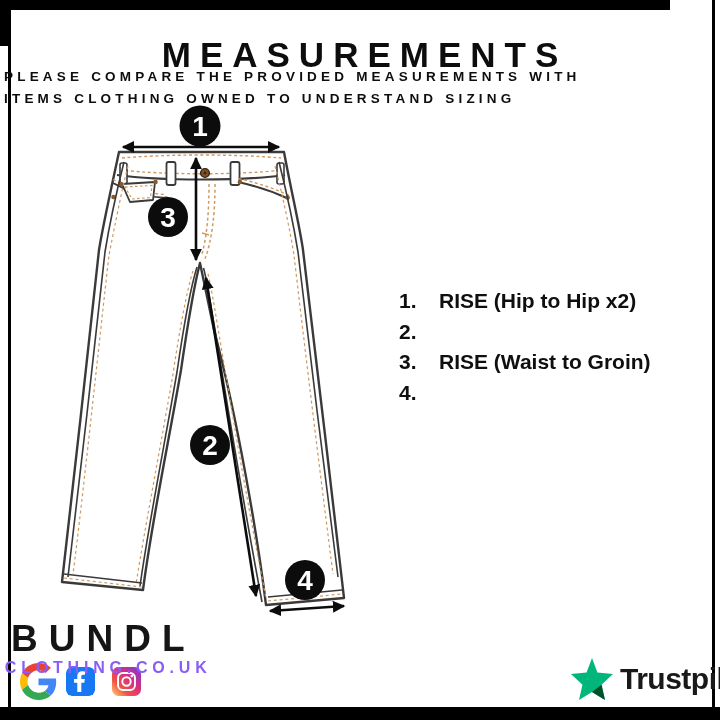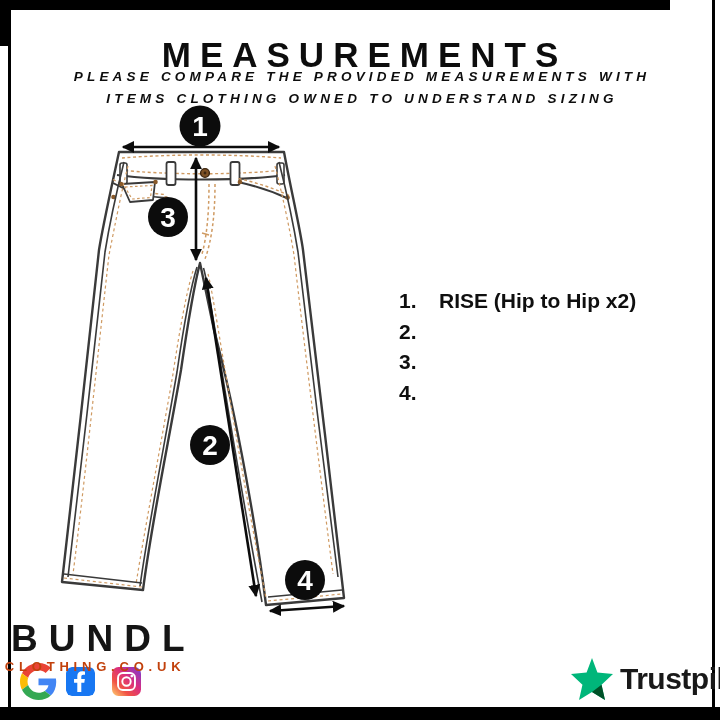--- a/index.html
+++ b/index.html
@@ -8,37 +8,37 @@
   
   .frame{position:absolute;background:#000;}
   .frame-top{left:0;top:0;width:670px;height:10px;}
   .frame-corner{left:0;top:0;width:10px;height:46px;}
   .frame-left{left:8px;top:0;width:3px;height:720px;}
   .frame-right{left:712px;top:0;width:3px;height:720px;}
   .frame-bottom{left:0;top:707px;width:720px;height:13px;}
   
   .title{position:absolute;left:0;right:0;top:35px;text-align:center;
          font-size:35px;font-weight:800;letter-spacing:9px;text-indent:9px;}
-  .subtitle{position:absolute;left:0;right:0;top:66px;text-align:center;
-            font-size:13.5px;font-weight:700;letter-spacing:4.2px;line-height:22px;text-indent:4px;font-style:italic;}
+  .subtitle{position:absolute;left:0;right:0;top:66px;text-align:left;
+            font-size:13.5px;font-weight:700;letter-spacing:4.2px;line-height:22px;text-indent:4px;}
   
   .diagram{position:absolute;left:0;top:0;width:720px;height:720px;}
   
   .legend{position:absolute;left:399px;top:286px;font-size:21px;font-weight:700;
           line-height:30.5px;color:#0f0f0f;}
   .legend-row{display:flex;}
   .legend-num{width:40px;flex:0 0 40px;}
   
   .social{position:absolute;left:20px;top:662px;height:38px;display:flex;align-items:center;}
   .icon-google{width:37px;height:37px;margin-right:9px;}
   .icon-fb{width:29px;height:29px;margin-right:17px;border-radius:6px;}
   .icon-ig{width:29px;height:29px;}
   .brand{position:absolute;left:0;right:0;top:622px;text-align:left;}
   .brand-name{font-size:37px;font-weight:800;letter-spacing:11px;text-indent:11px;line-height:34px;color:#151515;}
-  .brand-domain{font-size:13px;font-weight:700;letter-spacing:4.8px;text-indent:4.8px;margin-top:3px;color:#c2410c;}
+  .brand-domain{font-size:16px;font-weight:700;letter-spacing:4.8px;text-indent:4.8px;margin-top:3px;color:#8b5cf6;}
   .trustpilot{position:absolute;left:571px;top:656px;height:46px;display:flex;align-items:center;}
   .tp-star{width:42px;height:42px;margin-right:7px;}
   .tp-text{font-size:30px;font-weight:700;color:#191919;letter-spacing:-0.5px;}
 </style>
 </head>
 <body>
 
 <div class="canvas">
 
   <div class="frame frame-top"></div>
@@ -142,20 +142,21 @@
   <div class="legend">
     <div class="legend-row">
       <span class="legend-num">1.</span>
       <span class="legend-label">RISE (Hip to Hip x2)</span>
     </div>
     <div class="legend-row">
       <span class="legend-num">2.</span>
     </div>
     <div class="legend-row">
       <span class="legend-num">3.</span>
+      <span class="legend-label">RISE (Waist to Groin)</span>
     </div>
     <div class="legend-row">
       <span class="legend-num">4.</span>
     </div>
   </div>
 
   <div class="social">
     <svg class="icon-google" viewBox="0 0 48 48">
       <path fill="#EA4335" d="M24 9.5c3.54 0 6.71 1.22 9.21 3.6l6.85-6.85C35.9 2.38 30.47 0 24 0 14.62 0 6.51 5.38 2.56 13.22l7.98 6.19C12.43 13.72 17.74 9.5 24 9.5z"></path>
       <path fill="#4285F4" d="M46.98 24.55c0-1.57-.15-3.09-.38-4.55H24v9.02h12.94c-.58 2.96-2.26 5.48-4.78 7.18l7.73 6c4.51-4.18 7.09-10.36 7.09-17.65z"></path>

